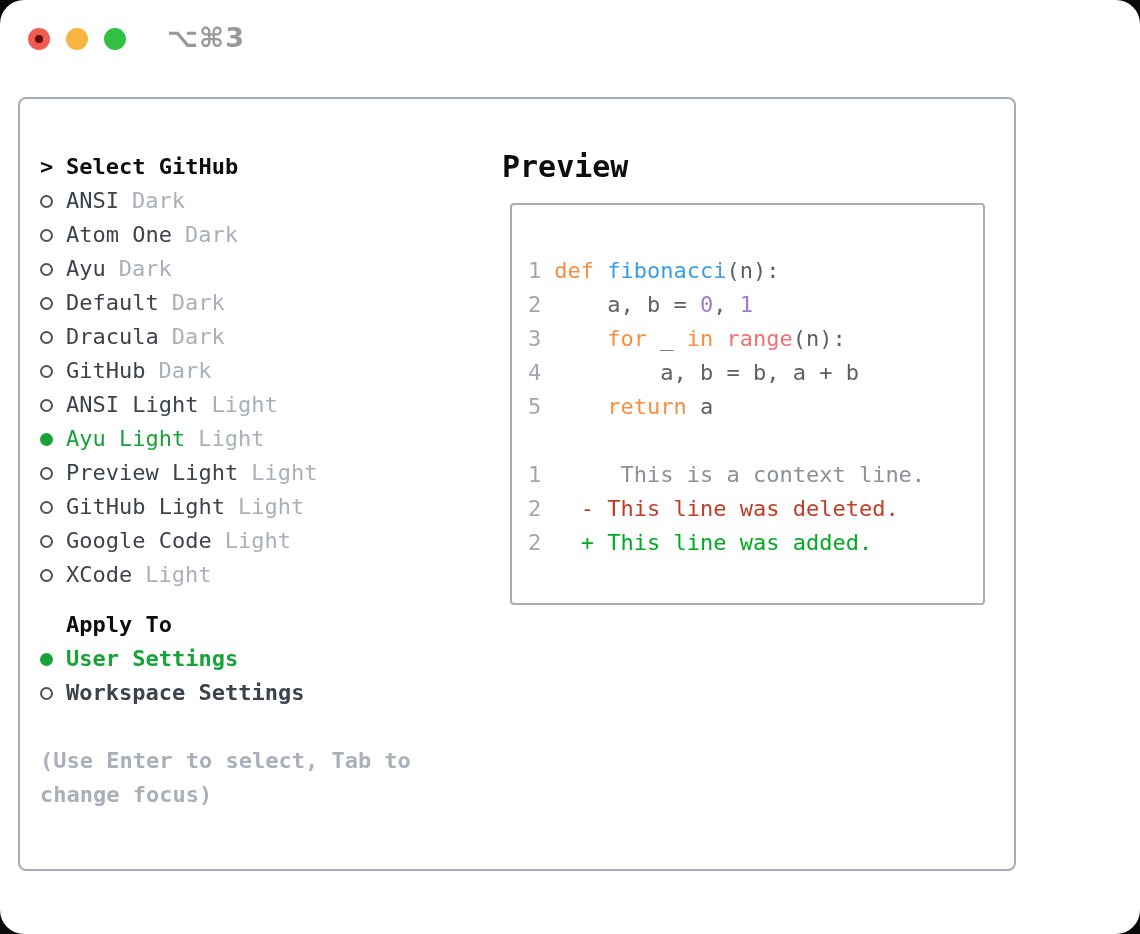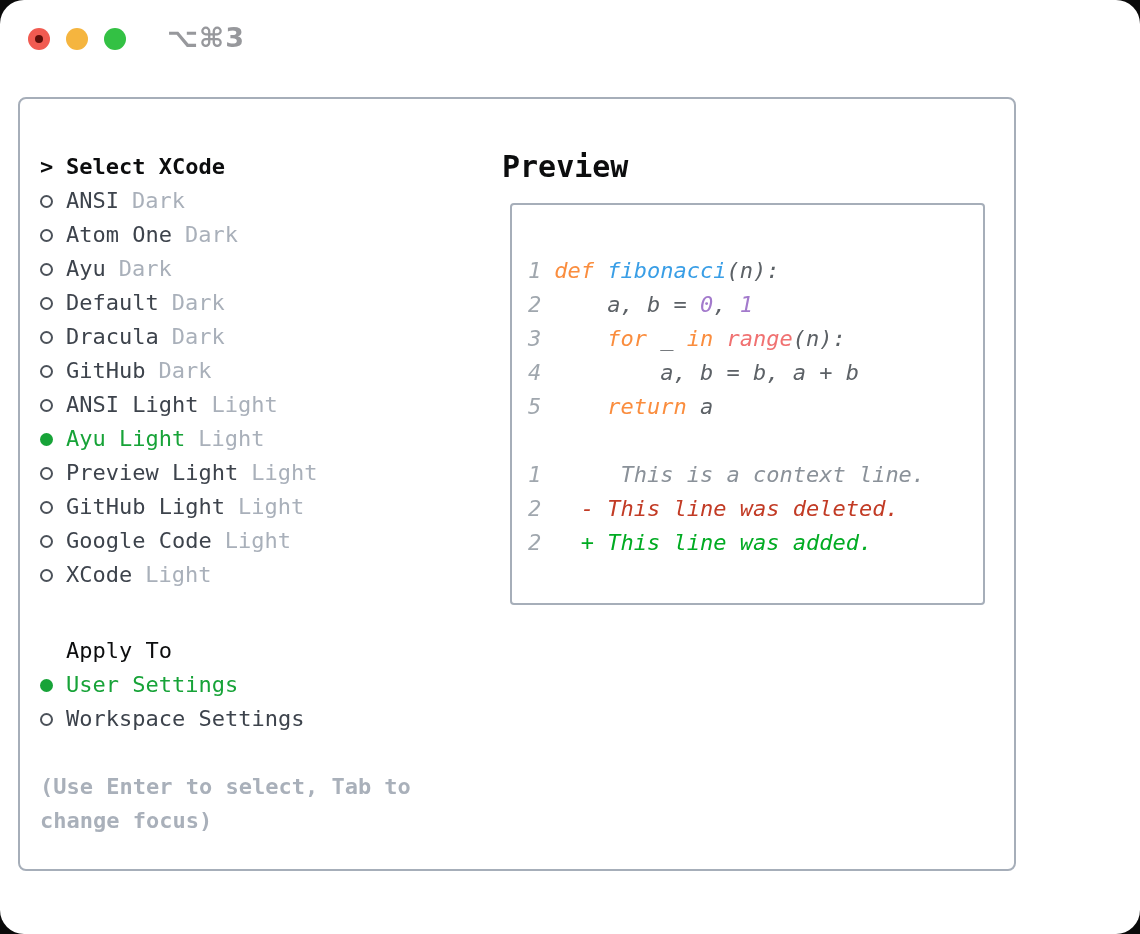--- a/index.html
+++ b/index.html
@@ -35,34 +35,34 @@
   .dot { width:13px; height:13px; border:2px solid #4c525a; border-radius:50%; }
   .dot.on { border:none; background:var(--accent-green); }
   .cursor { font-weight:bold; color:var(--header-fg); }
   .hdr { font-weight:bold; color:var(--header-fg); }
   .subhdr { color:var(--header-fg); }
   .t-name { color:var(--item-fg); }
   .t-name.sel { color:var(--accent-green);text-align:right; }
   .t-variant { color:var(--muted); margin-left:13px; }
   .opt-label { color:var(--item-fg); }
   .opt-label.sel { color:var(--accent-green); }
-  .apply { margin-top:42px; }
+  .apply { margin-top:16px;font-weight:bold; }
   .hint { margin-top:34px; color:var(--muted);font-weight:bold; }
   .hint div { height:34px; line-height:34px; white-space:pre; }
   
   .preview-title { position:absolute; left:482px; top:51px; height:34px;
                    line-height:34px; font-size:30px; font-weight:bold;
                    color:var(--header-fg); }
   .preview-box {
     position:absolute; left:490px; top:104px; width:475px; height:402px;
     border:2px solid var(--border); border-radius:4px; background:#fff;
     overflow:hidden;
   }
   .code { position:absolute; left:16px; top:49px; right:0;
-          font-size:22px; line-height:34px;font-style:italic; }
+          font-size:22px; line-height:34px; }
   .pline { height:34px; white-space:pre; }
   .ln { display:inline-block; min-width:13px; margin-right:13px;
         color:var(--line-number); text-align:right; }
   .seg-keyword { color:var(--keyword); }
   .seg-entity  { color:var(--entity); }
   .seg-number  { color:var(--number); }
   .seg-special { color:var(--special); }
   .seg-fg      { color:var(--fg); }
   .seg-context { color:var(--context); }
   .seg-removed { color:var(--removed); }
@@ -85,21 +85,21 @@
   </div>
 
   <div class="window">
 
     <div class="left-col">
 
       <div class="row">
         <span class="marker">
           <span class="cursor">&gt;</span>
         </span>
-        <span class="hdr">Select XCode</span>
+        <span class="hdr">Select GitHub</span>
       </div>
 
       <div>
 
           <div class="row">
             <span class="marker">
               <span class="dot"></span>
             </span>
             <span class="t-name">ANSI</span>
             <span class="t-variant">Dark</span>

